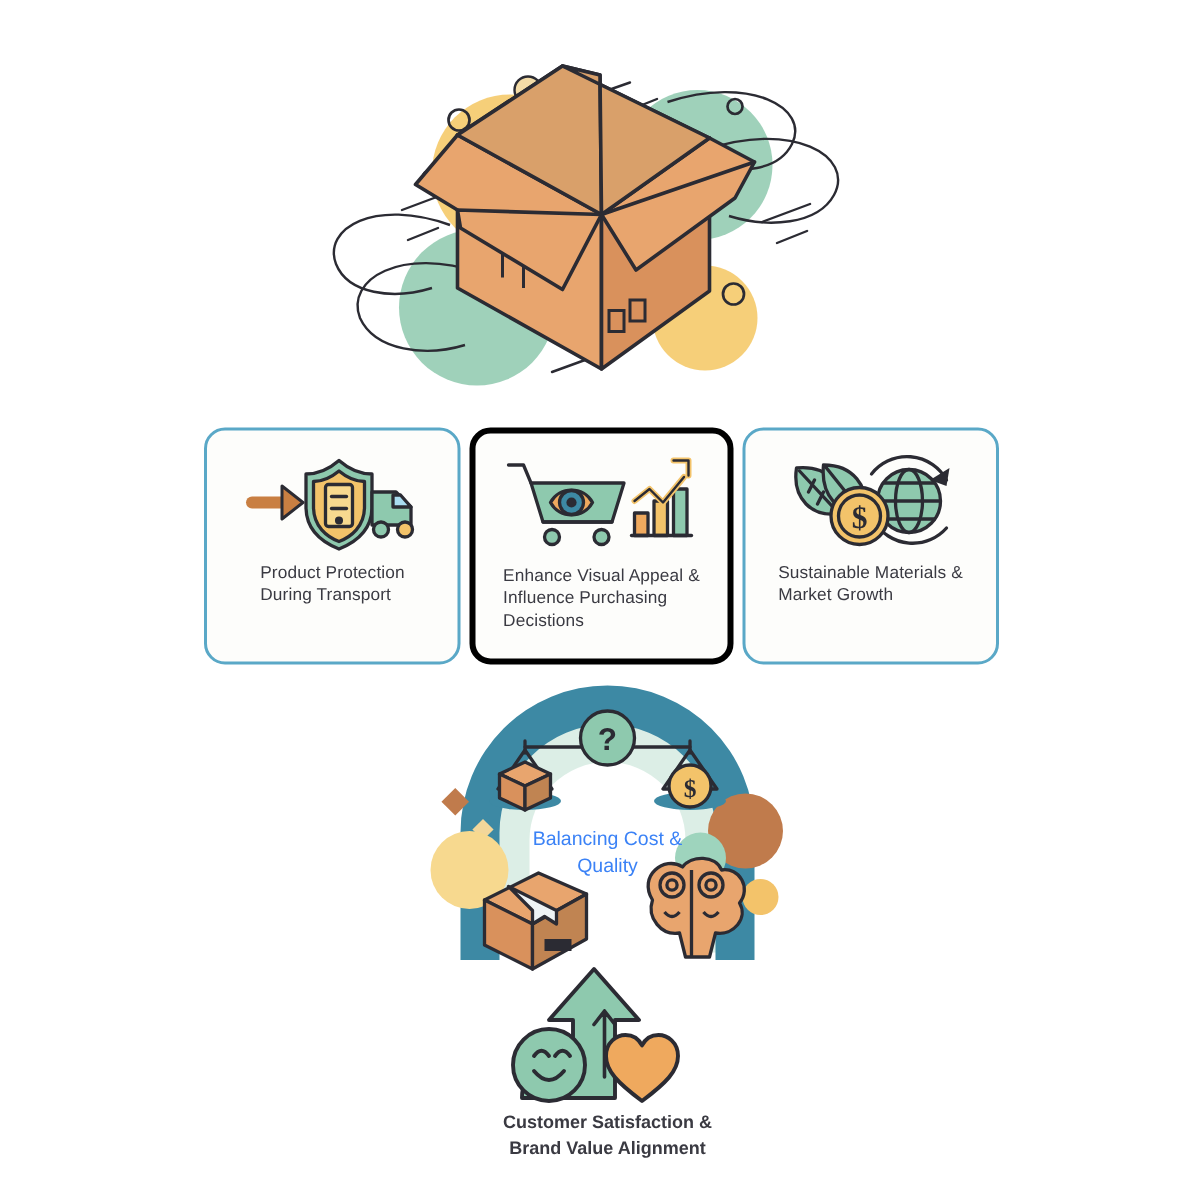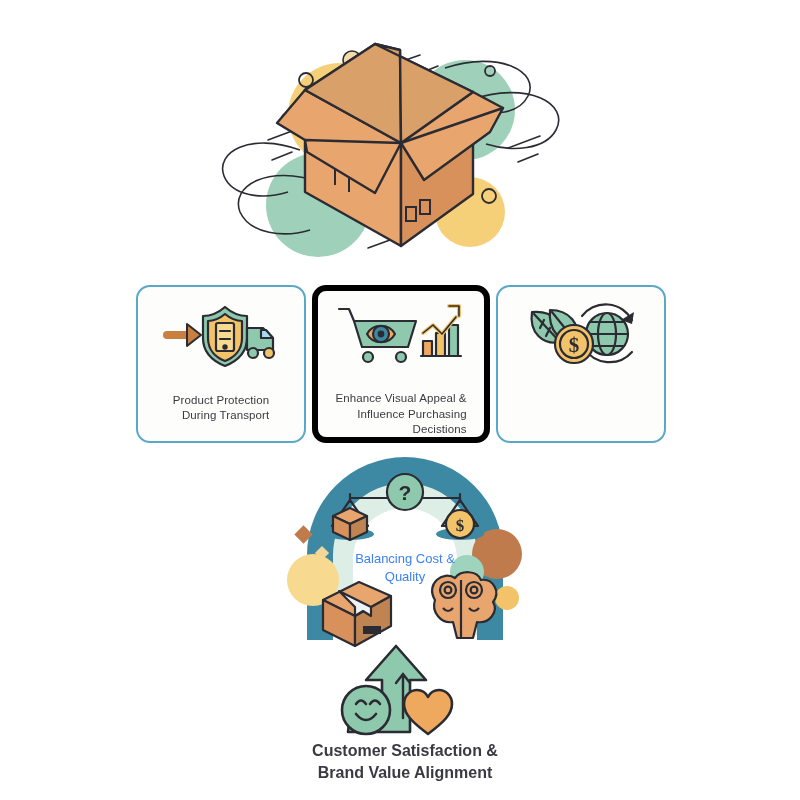--- a/index.html
+++ b/index.html
@@ -24,46 +24,46 @@
   .card{
     flex:1 1 0;
     background:#fdfdfb;
     border-radius:14px;
     display:flex;flex-direction:column;
     align-items:center;justify-content:flex-start;
     box-sizing:border-box;
     padding-top:12px;
   }
   .card.blue{border:2px solid #5aa8c7;}
-  .card.orange{border:6px solid #000000; z-index:3;}
+  .card.orange{border:4px solid #000000; z-index:3;}
   .card-icon{height:72px;display:flex;align-items:center;justify-content:center;}
   .card-label{
-    margin-top:22px;
-    text-align:right;
+    margin-top:4px;
+    text-align:left;
     font-size:11.5px;
     line-height:1.32;
     color:#3a3a42;
     letter-spacing:.1px;
     padding:0 6px;
     white-space:pre-line;
   }
 
   
   .arch-wrap{position:absolute;left:255px;top:450px;width:300px;height:230px;}
   .arch-label{
     position:absolute;left:0;top:100px;width:300px;
     text-align:center;font-size:13px;line-height:1.35;
     color:#3b82f6;white-space:pre-line;pointer-events:none;
   }
 
   
   .bottom-wrap{position:absolute;left:280px;top:640px;width:250px;height:150px;}
   .bottom-label{
     position:absolute;left:0;top:100px;width:250px;
-    text-align:center;font-size:16px;line-height:1.4;
+    text-align:center;font-size:12px;line-height:1.4;
     color:#3a3a42;font-weight:600;white-space:pre-line;
   }
   svg{display:block;overflow:visible;}
 </style>
 </head>
 <body>
 
 <div id="stage">
 
   <div class="hero">
@@ -192,20 +192,22 @@
             <path d="M60,14 A30,30 0 0 1 110,18" fill="none"></path>
             <path d="M112,10 l-2,12 -11,-4z" fill="#2b2b33" stroke="none"></path>
             <path d="M110,50 A30,30 0 0 1 62,46" fill="none"></path>
             <path d="M58,54 l2,-12 11,4z" fill="#2b2b33" stroke="none"></path>
             <circle cx="52" cy="42" r="19" fill="#f3c36a"></circle>
             <circle cx="52" cy="42" r="14" fill="none"></circle>
             <text x="52" y="50" font-family="Liberation Serif, serif" font-size="21" font-weight="bold" fill="#2b2b33" text-anchor="middle" stroke="none">$</text>
           </g>
         </svg>
       </div>
+      <div class="card-label">Sustainable Materials &amp;
+Market Growth</div>
     </div>
   </div>
 
   <div class="arch-wrap">
     <svg width="300" height="230" viewBox="0 0 300 230">
 
       <path d="M72,185 V110 a78,78 0 0 1 156,0 V185 h-26 V110 a52,52 0 0 0 -104,0 V185z" fill="#bfe0d1" opacity=".55"></path>
 
       <path d="M52,190 V105 a98,98 0 0 1 196,0 V190 h-26 V105 a72,72 0 0 0 -144,0 V190z" fill="#3d89a4"></path>
 

